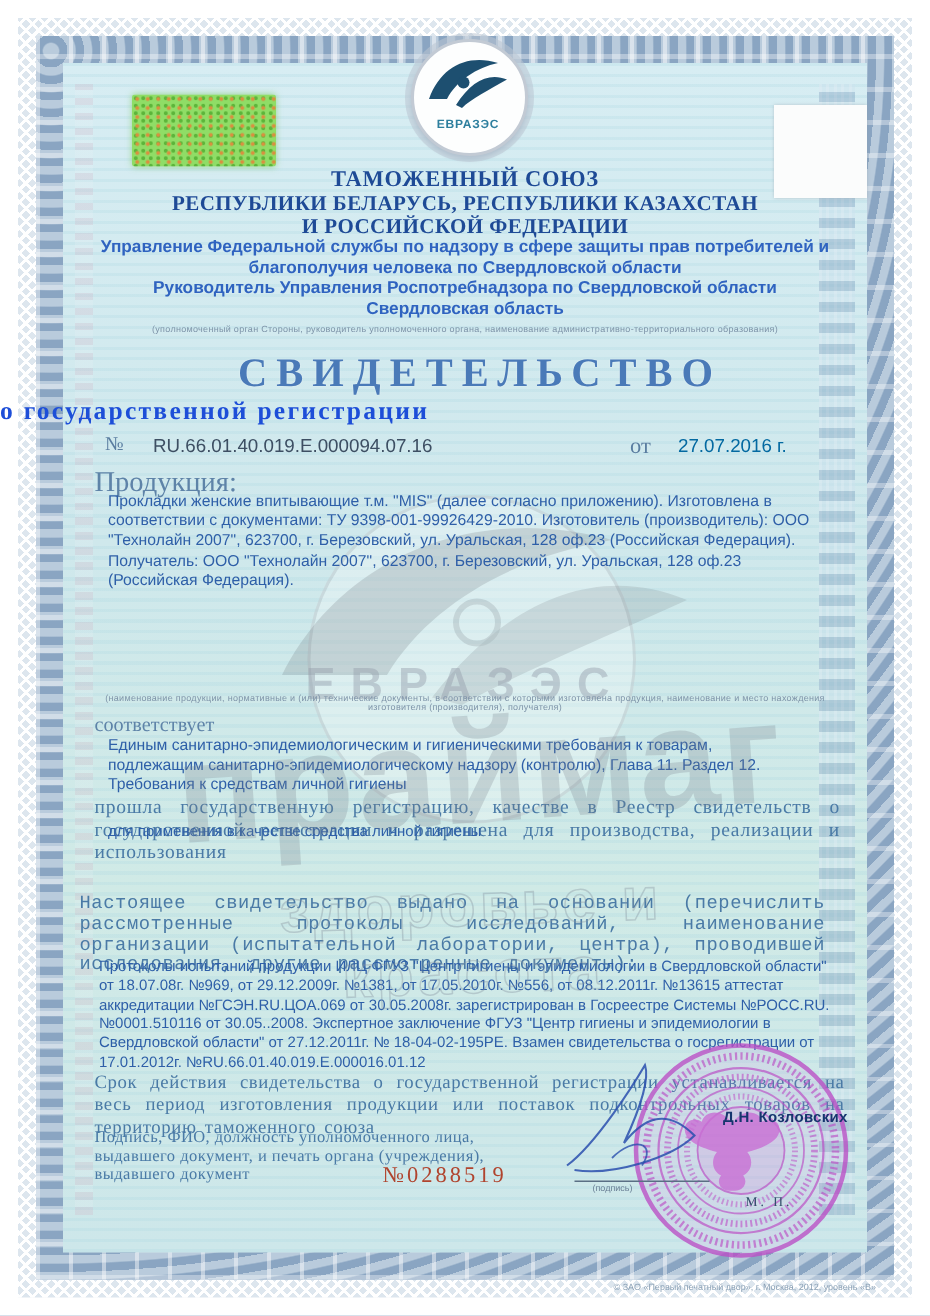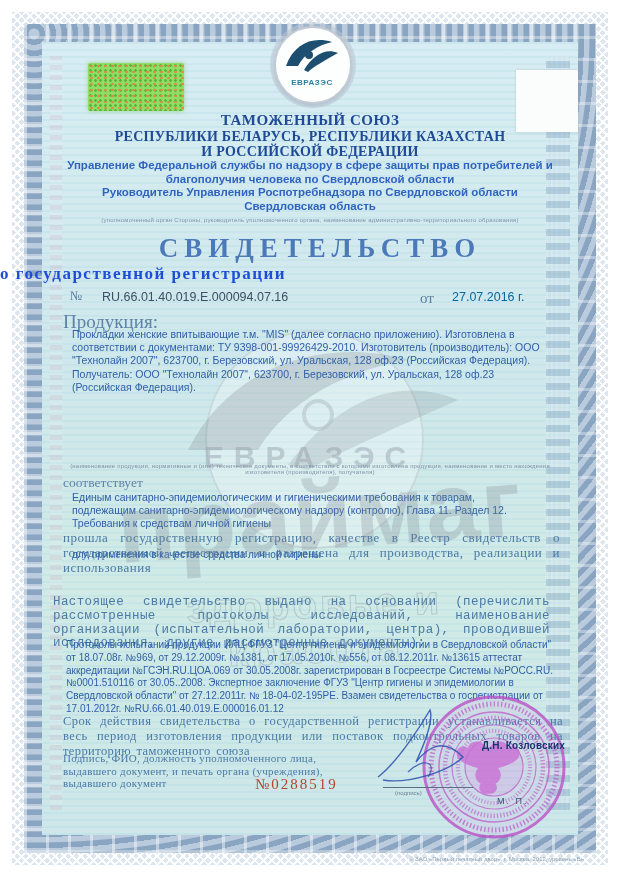--- a/index.html
+++ b/index.html
@@ -104,21 +104,21 @@
     font-family:"Liberation Serif", serif; font-size:12.5px; line-height:15px; color:#4a7aa6;
     text-align:justify; word-spacing:2px; letter-spacing:.4px;}
   .sig-label{position:absolute; left:63px; top:752px; width:292px; z-index:4;
     font-family:"Liberation Serif", serif; font-size:11px; line-height:12.5px; color:#4a7aa6; letter-spacing:.3px;}
   .sig-line{position:absolute; left:383px; top:787px; width:90px; border-top:1px solid #5a6f84; z-index:7;}
   .sig-note{position:absolute; left:395px; top:790px; font-size:6px; color:#6b8096; z-index:7;}
   .signature-svg{position:absolute; left:368px; top:702px; z-index:8;}
   
   .stamp{position:absolute; left:421px; top:694px; width:146px; height:146px; z-index:6; opacity:.88; filter:blur(.3px);}
   .signer{position:absolute; left:482px; top:740px; font-size:10px; font-weight:bold; color:#16356e; z-index:9; letter-spacing:.2px;}
-  .mp-mark{position:absolute; left:497px; top:796px; font-family:Liberation Sans, sans-serif; font-size:9px; color:#33506b; z-index:9; letter-spacing:2px;}
+  .mp-mark{position:absolute; left:497px; top:796px; font-family:Liberation Serif, serif; font-size:9px; color:#33506b; z-index:9; letter-spacing:2px;}
   .form-number{position:absolute; left:255px; top:776px; z-index:5;
     font-family:"Liberation Serif", serif; font-size:15px; color:#b0442e; letter-spacing:2px;}
   .printer-note{position:absolute; right:36px; top:856px; font-size:6px; color:#8aa0b5; z-index:5;}
   
   .wm-circle{position:absolute; left:205px; top:330px; width:215px; height:215px; border-radius:50%;
     border:2px solid rgba(130,140,152,.22); background:rgba(255,255,255,.28); z-index:2;}
   .wm-swoosh{position:absolute; left:168px; top:330px; z-index:3; opacity:.42;}
   .wm-evrazes{position:absolute; left:0; right:0; top:440px; text-align:center; z-index:3;
     font-size:30px; font-weight:bold; color:rgba(148,158,170,.45); letter-spacing:10px;}
   .wm-shop1{position:absolute; left:40px; top:468px; width:560px; z-index:10; pointer-events:none;

